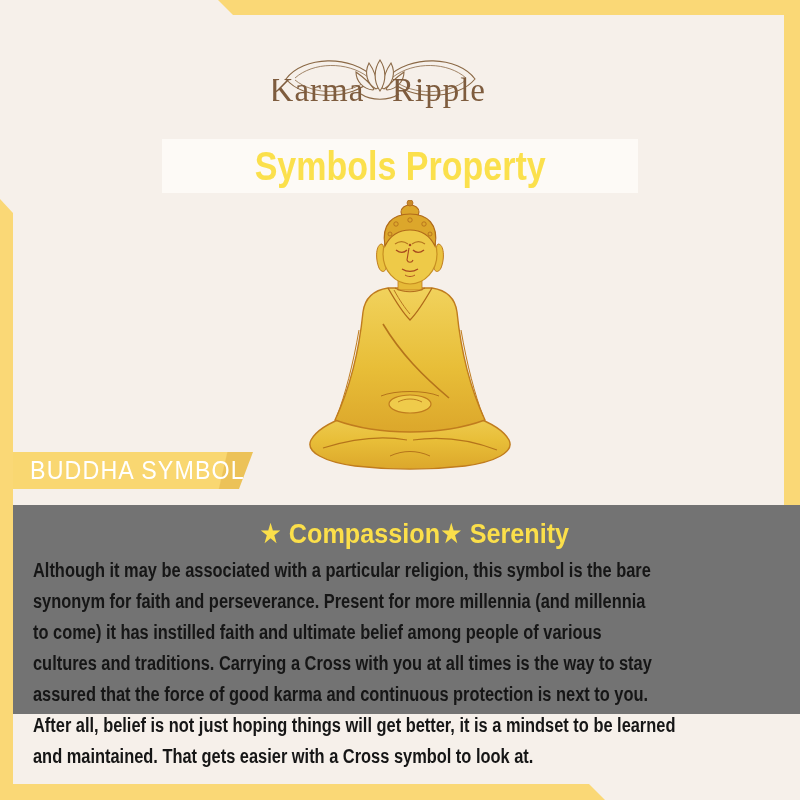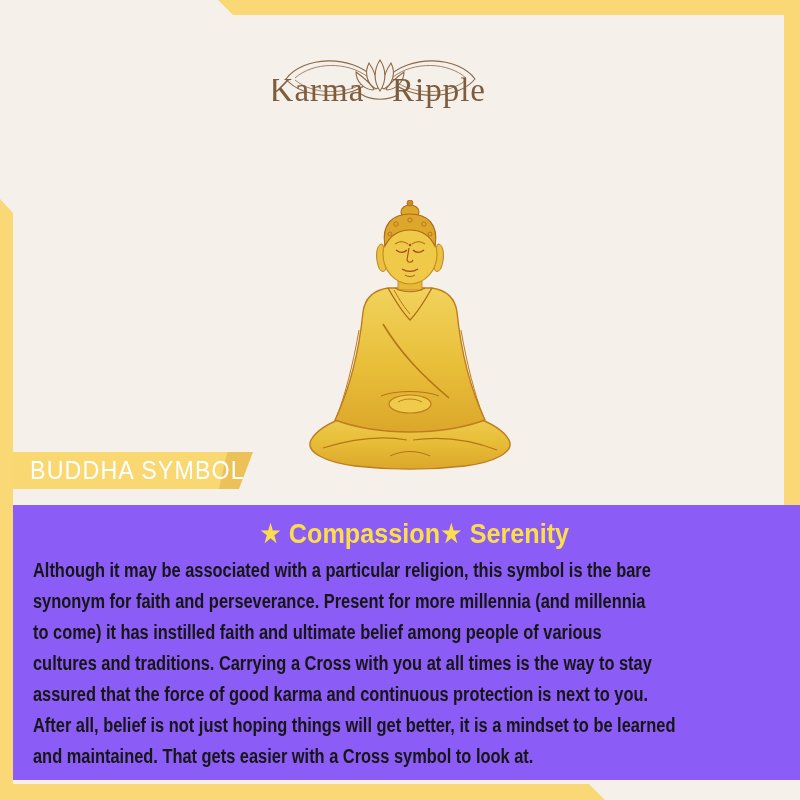--- a/index.html
+++ b/index.html
@@ -30,21 +30,21 @@
   
   .buddha{position:absolute;left:295px;top:200px;width:230px;height:272px;}
   
   .badge{position:absolute;left:13px;top:452px;width:240px;height:37px;
     background:linear-gradient(103deg,#F9D771 86%,#ECC258 86.5%);
     clip-path:polygon(0 0,240px 0,226px 37px,0 37px);
     display:flex;align-items:center;justify-content:flex-end;}
   .badge span{color:#FFFFFF;font-size:25px;letter-spacing:1.2px;white-space:nowrap;
     display:inline-block;transform:scaleX(.93);}
   
-  .panel{position:absolute;left:13px;top:505px;width:787px;height:275px;background:#8b5cf6;}
+  .panel{position:absolute;left:13px;top:505px;width:787px;height:209px;background:#737373;}
   .traits{margin-top:14px;text-align:center;line-height:30px;transform:translateX(8px);}
   .traits span{font-size:28px;font-weight:bold;color:#FBDF4A;white-space:nowrap;
     display:inline-block;transform:scaleX(.9);}
   .paragraph{position:absolute;left:20px;top:50px;}
   .paragraph .pline{
     font-size:20px;font-weight:bold;color:#161616;line-height:31px;white-space:nowrap;
     transform:scaleX(.82);transform-origin:left center;}
 </style>
 </head>
 <body>
@@ -72,20 +72,23 @@
       <path d="M114,42 C124,41 131,33 131,24 C124,29 117,35 113,41 Z"></path>
       <path d="M103,41 C94,36 91,25 96,15 C101,22 104,31 105,40 Z"></path>
       <path d="M111,41 C120,36 123,25 118,15 C113,22 110,31 109,40 Z"></path>
       <path d="M107,12 C101,21 100,33 107,43 C114,33 113,21 107,12 Z"></path>
       <path d="M88,46 C98,53 116,53 126,46" fill="none"></path>
     </g>
     <text x="44" y="53" font-size="33" text-anchor="middle">Karma</text>
     <text x="166" y="53" font-size="33" text-anchor="middle">Ripple</text>
   </svg>
 
+  <div class="banner">
+    <span class="title">Symbols Property</span>
+  </div>
 
   <svg class="buddha" viewBox="0 0 230 272">
     <defs>
       <linearGradient id="gold" x1="0" y1="0" x2="0" y2="1">
         <stop offset="0%" stop-color="#F1D25C"></stop>
         <stop offset="55%" stop-color="#E8BE38"></stop>
         <stop offset="100%" stop-color="#DCA72B"></stop>
       </linearGradient>
     </defs>
 

